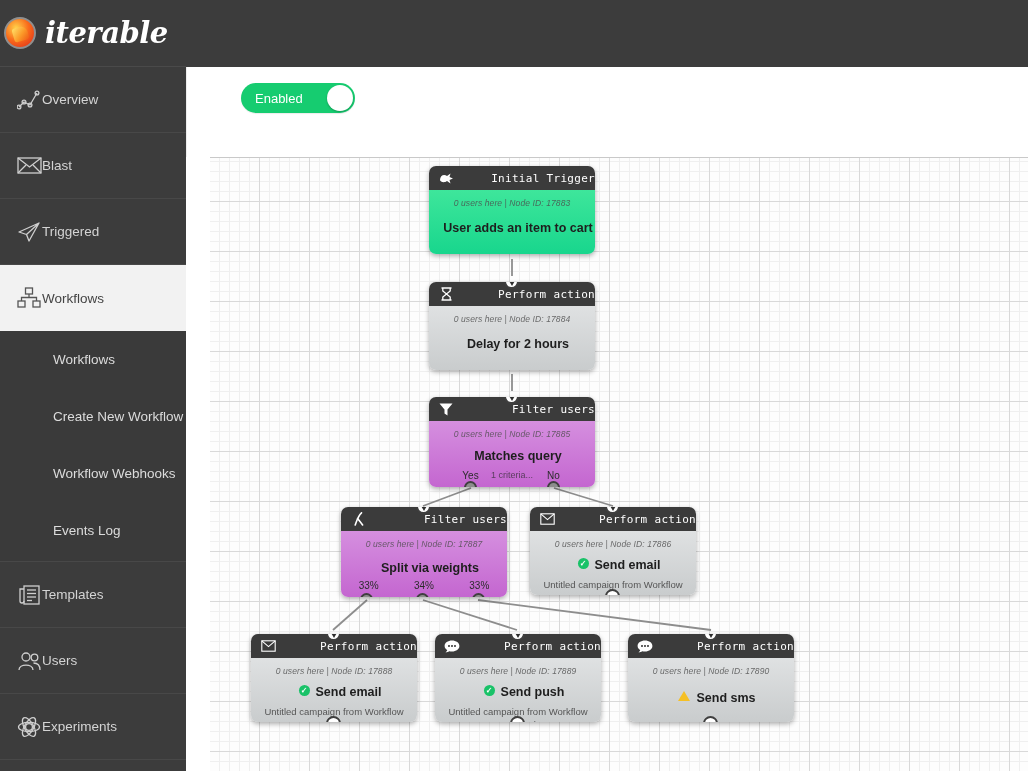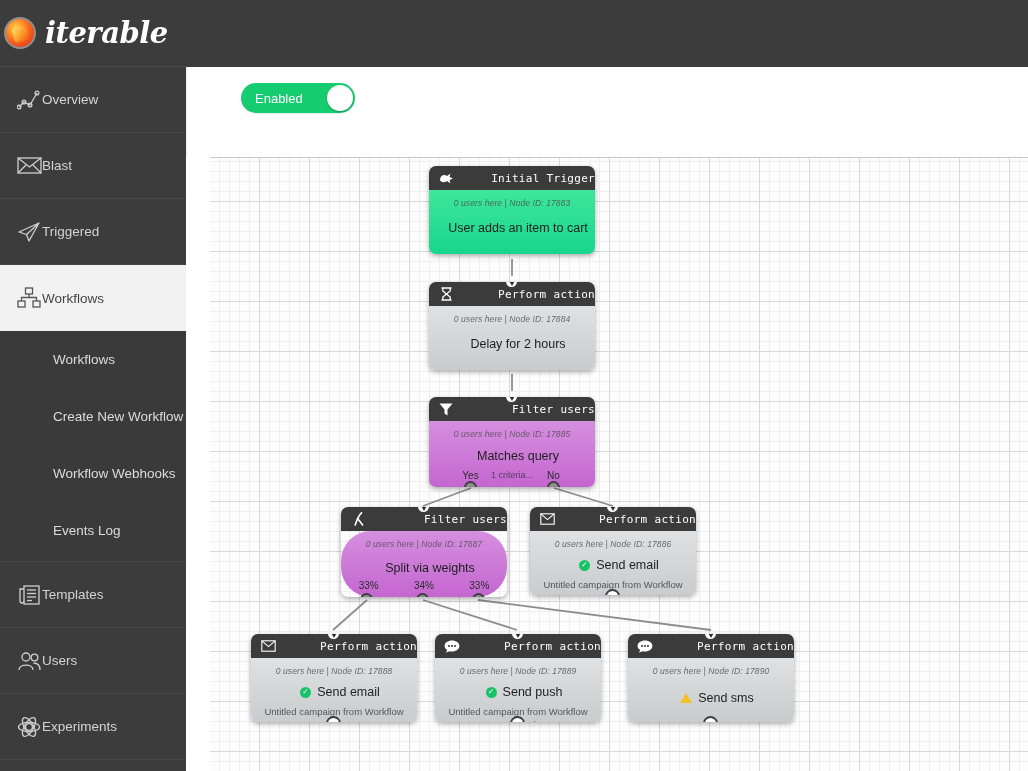--- a/index.html
+++ b/index.html
@@ -110,22 +110,22 @@
     pointer-events: none;
   }
   .node-body {
     padding-top: 8px; text-align: center; position: relative;
   }
   .node-meta {
     font-size: 8.5px; font-style: italic; color: #4c4c4c; opacity: .8;
     letter-spacing: .1px;
   }
   .node-main {
-    font-size: 12.5px; font-weight: 400; color: #1e1e1e; margin-top: 13px;
-    display: flex; align-items: center; justify-content: center; gap: 6px; padding-left: 12px;
+    font-size: 12.5px; font-weight: 700; color: #1e1e1e; margin-top: 13px;
+    display: flex; justify-content: center; gap: 6px; padding-left: 12px;
   }
   .node-sub { font-size: 9.5px; color: #555555; margin-top: 6px; line-height: 13px; padding: 0 12px; }
   .node-criteria { font-size: 9px; color: #5a3c5e; margin-top: 7px; }
 
   .body-green { background: linear-gradient(180deg, #3ee69b 0%, #18d68d 100%); }
   .body-grey  { background: linear-gradient(180deg, #dfe1e2 0%, #c9cccd 100%); }
   .body-purple{ background: linear-gradient(180deg, #d58fdf 0%, #c466d0 100%); }
 
   .branch-row {
     position: absolute; left: 0; right: 0; bottom: 6px;
@@ -366,21 +366,21 @@
       <div class="node" style="left:131px; top:349px; width:166px; height:90px;">
         <div class="node-head">
           <span class="hico">
             <svg width="13" height="14" viewBox="0 0 13 14" fill="none" stroke="#ffffff" stroke-width="1.6" stroke-linecap="round">
               <path d="M9.5 0.8 C6 4 5 8 3.2 13"></path>
               <path d="M5.6 6.5 C7.6 9 9.2 11 10.6 13"></path>
             </svg>
           </span>
           <span class="node-title">Filter users</span>
         </div>
-        <div class="node-body body-purple" style="height:66px;border-radius:30px;">
+        <div class="node-body body-purple" style="height:66px;">
           <div class="node-meta">0 users here | Node ID: 17887</div>
           <div class="node-main" style="margin-top:12px;">
             <span>Split via weights</span>
           </div>
           <div class="branch-row">
             <span>33%</span>
             <span>34%</span>
             <span>33%</span>
           </div>
         </div>

